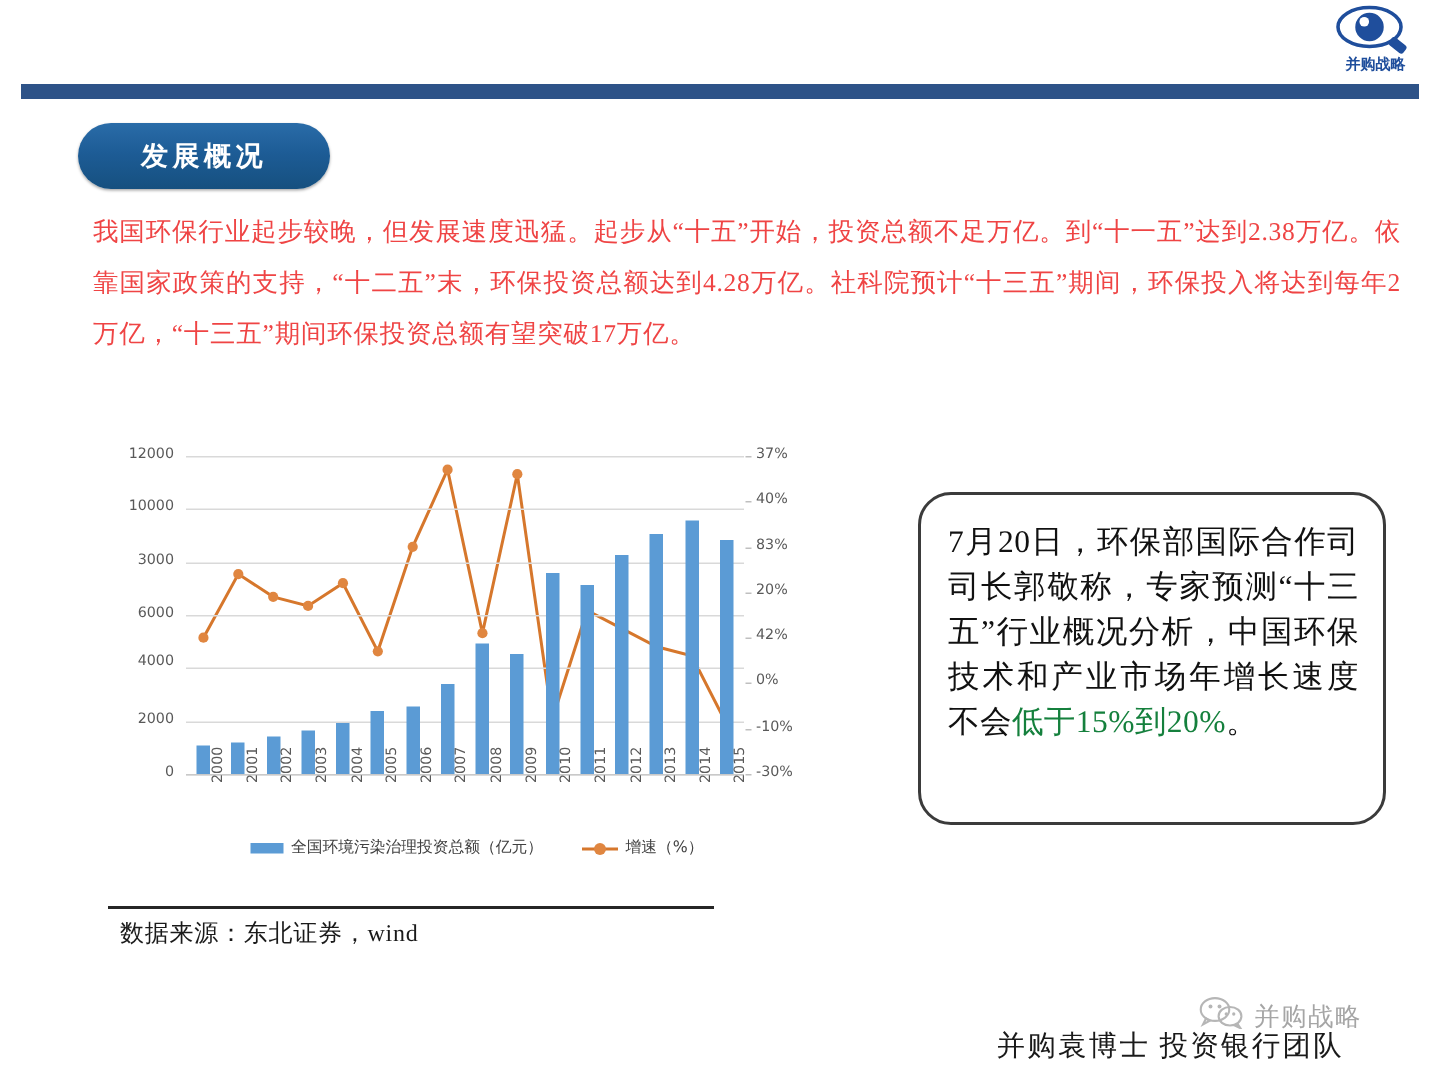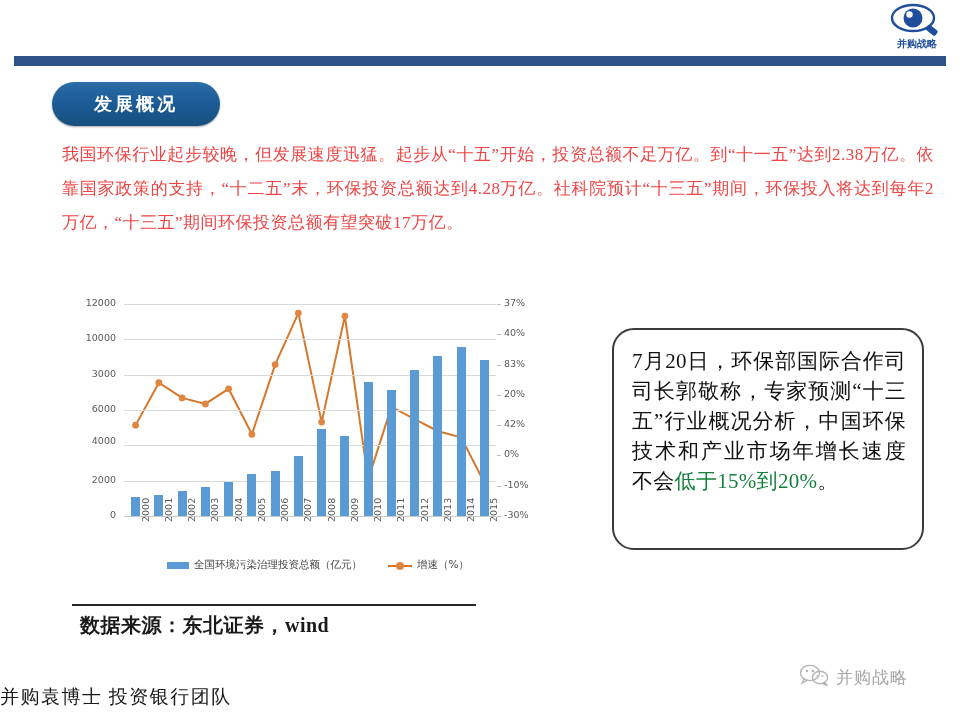--- a/index.html
+++ b/index.html
@@ -178,25 +178,24 @@
   
   #source-rule {
     position: absolute;
     left: 72px; top: 604px;
     width: 404px; height: 2px;
     background: #262626;
   }
   #source-note {
     position: absolute;
     left: 80px; top: 612px;
-    font-size: 20px;
+    font-size: 16px;
     color: #1a1a1a;
     font-family: "Liberation Serif", "DejaVu Serif", serif;
     letter-spacing: 0.5px;
-    font-weight: bold;
   }
 
   
   #callout-box {
     position: absolute;
     left: 612px; top: 328px;
     width: 312px; height: 222px;
     border: 2px solid #3b3b3b;
     border-radius: 22px;
     background: #ffffff;
@@ -211,21 +210,21 @@
     font-family: "Liberation Serif", "DejaVu Serif", serif;
     text-align: justify;
   }
   #callout-text .highlight { color: #15803d; }
 
   
   #footer-title {
     position: absolute;
     left: 0; top: 684px;
     width: 896px;
-    text-align: left;
+    text-align: right;
     font-size: 19px;
     letter-spacing: 1.5px;
     color: #1a1a1a;
     font-family: "Liberation Serif", "DejaVu Serif", serif;
   }
   #wechat-watermark {
     position: absolute;
     right: 52px; top: 664px;
     display: flex;
     align-items: center;

